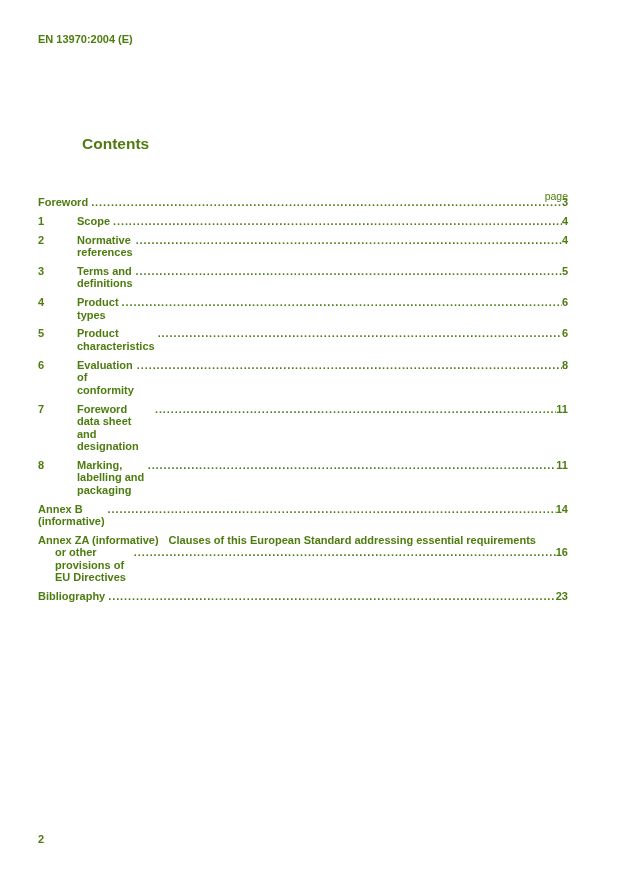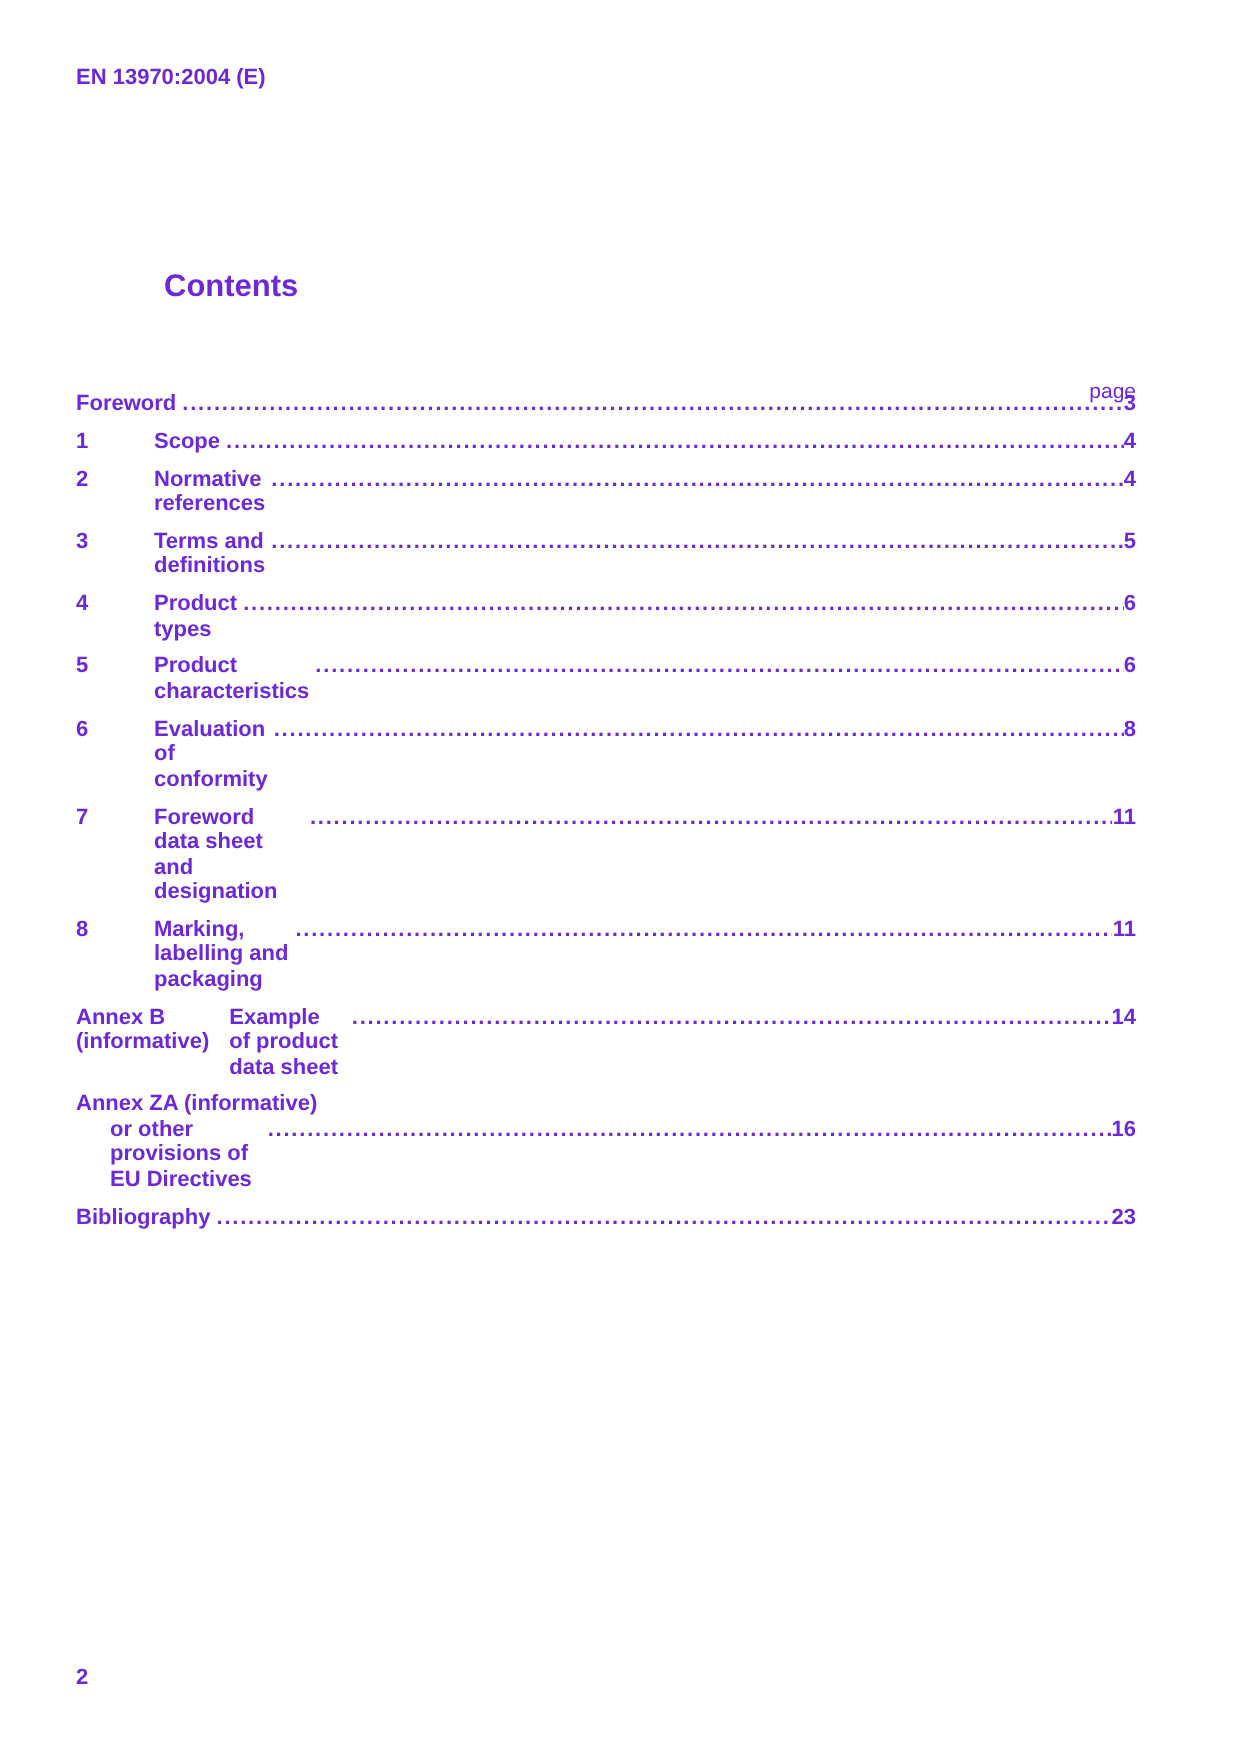--- a/index.html
+++ b/index.html
@@ -6,21 +6,21 @@
     margin: 0;
     padding: 0;
     background: #ffffff;
   }
   .page {
     position: relative;
     width: 619px;
     height: 877px;
     background: #ffffff;
     font-family: "Liberation Sans", sans-serif;
-    color: #6d28d9;
+    color: #4d7c0f;
     overflow: hidden;
   }
   .doc-header {
     position: absolute;
     left: 38px;
     top: 33px;
     font-size: 11px;
     font-weight: bold;
     line-height: 13px;
   }
@@ -170,28 +170,28 @@
         <div class="toc-line">
           <span class="num">8</span>
           <span class="ttl">Marking, labelling and packaging</span>
           <span class="leader"></span>
           <span class="pagenum">11</span>
         </div>
       </div>
       <div class="toc-row">
         <div class="toc-line">
           <span class="lbl">Annex B (informative)</span>
-          <span class="ttl gap">Example of product data sheet</span>
           <span class="leader"></span>
           <span class="pagenum">14</span>
         </div>
       </div>
       <div class="toc-row">
         <div class="toc-line">
           <span class="lbl">Annex ZA (informative)</span>
+          <span class="ttl gap">Clauses of this European Standard addressing essential requirements</span>
         </div>
         <div class="toc-line cont">
           <span class="ttl">or other provisions of EU Directives</span>
           <span class="leader"></span>
           <span class="pagenum">16</span>
         </div>
       </div>
       <div class="toc-row">
         <div class="toc-line">
           <span class="lbl">Bibliography</span>

